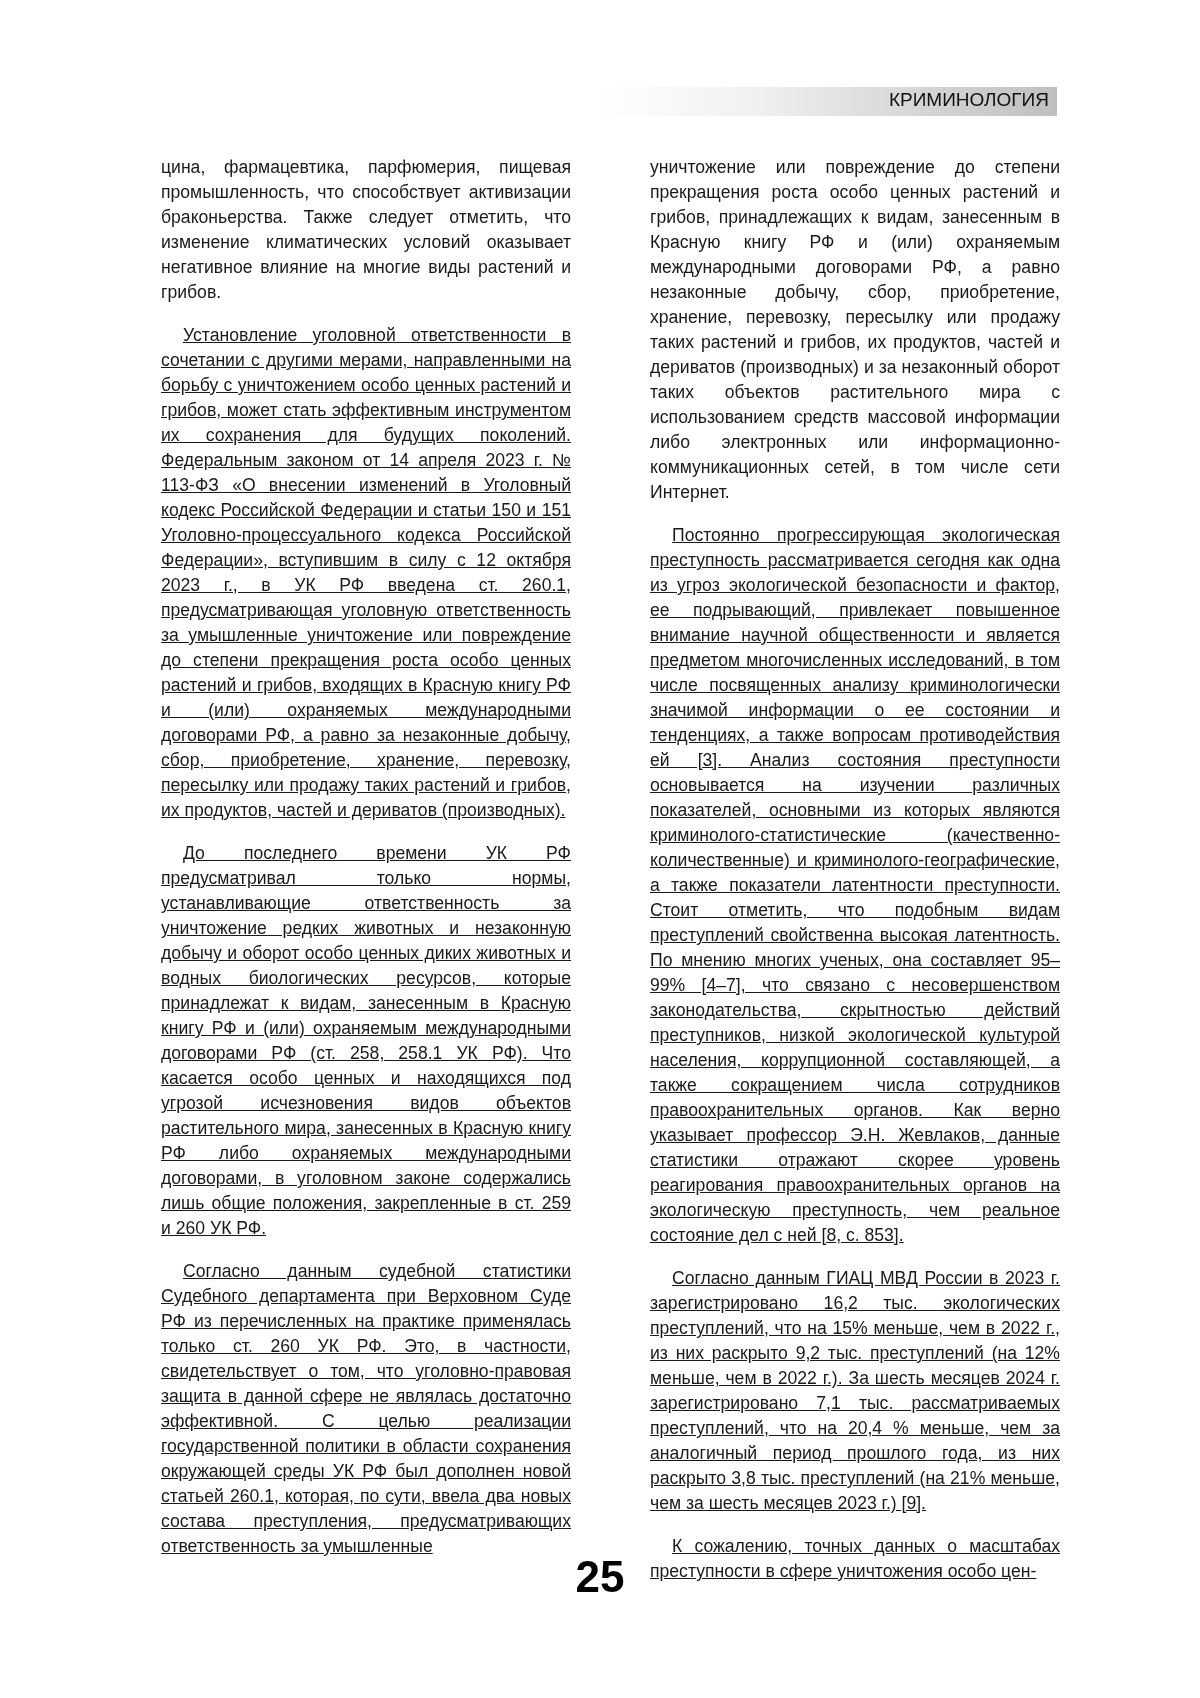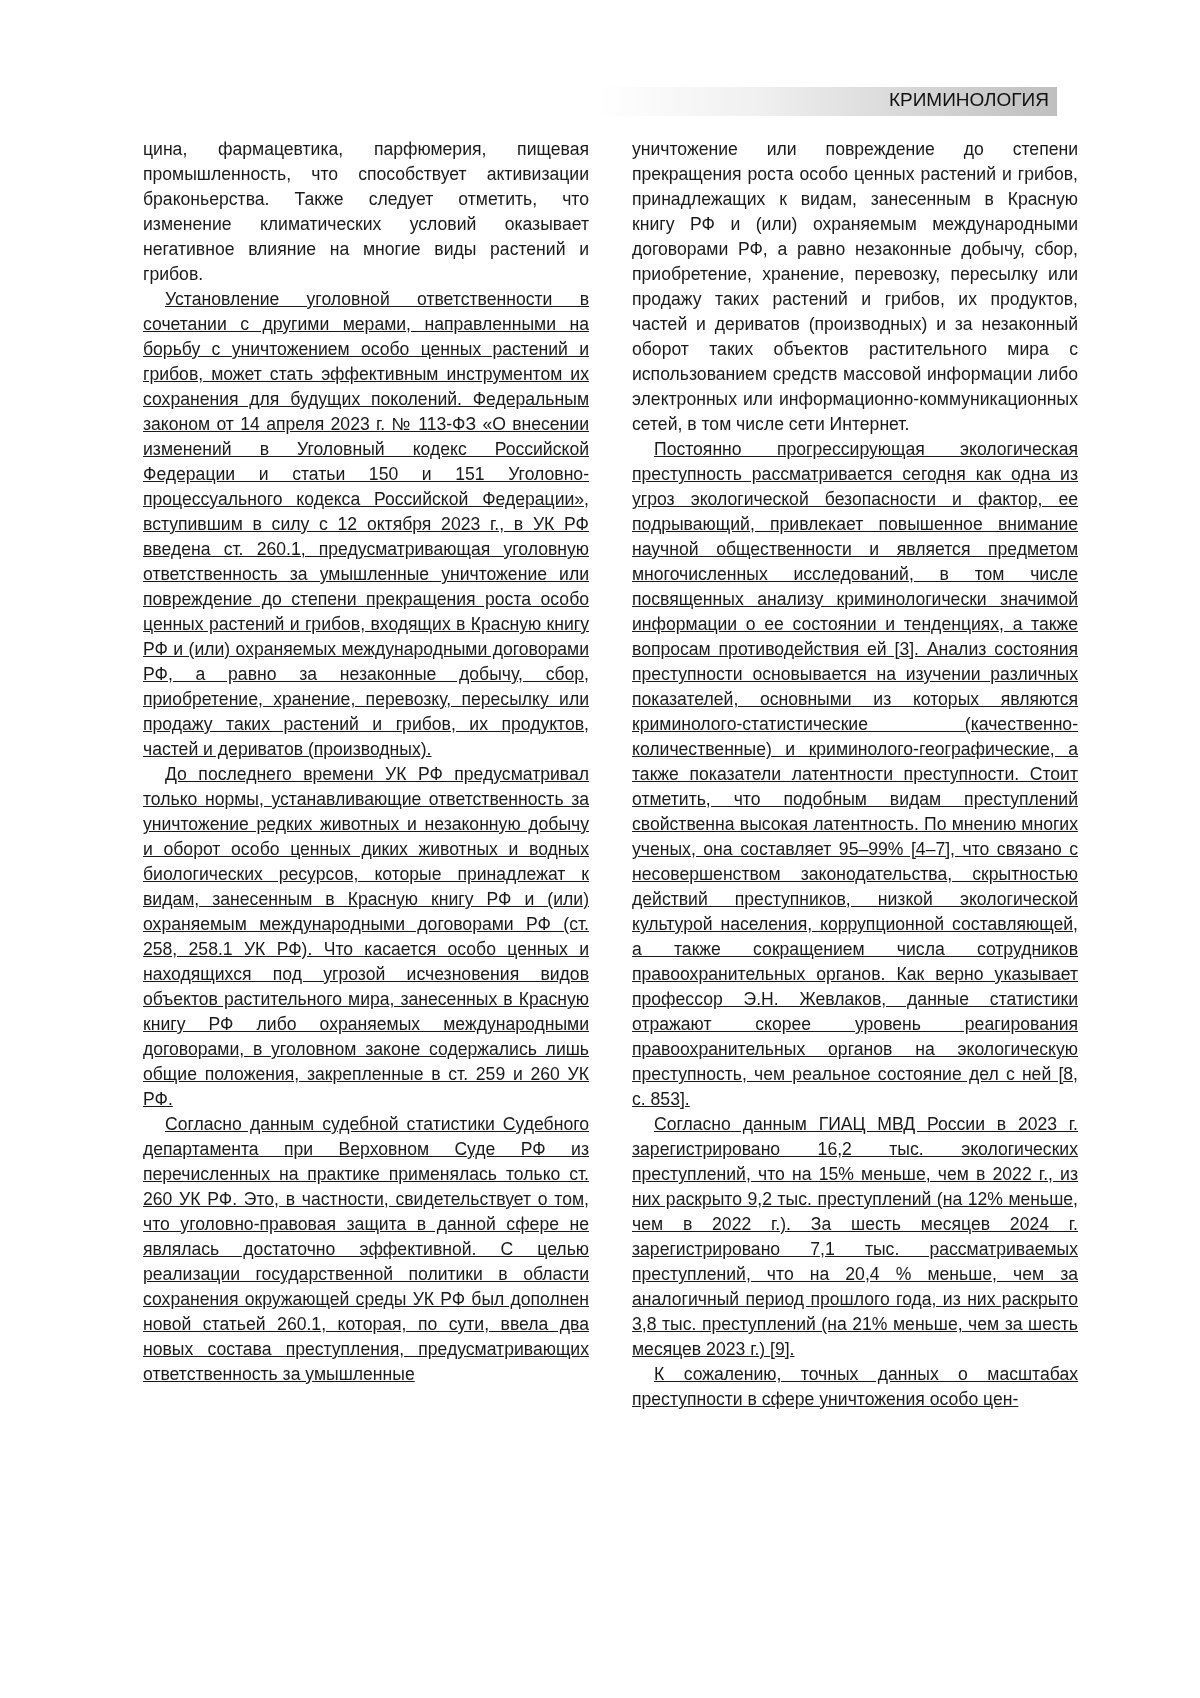--- a/index.html
+++ b/index.html
@@ -15,21 +15,21 @@
     font-family: "Liberation Sans", sans-serif; font-size: 19px; color: #111;
     letter-spacing: 0px;
   }
   .col {
     position: absolute; top: 137px; width: 446px;
     font-family: "Liberation Sans", sans-serif; font-size: 17.6px; line-height: 25px;
     color: #1a1a1a; text-align: justify; hyphens: manual;
   }
   .col.left { left: 143px; }
   .col.right { left: 632px; }
-  .col p { margin: 0; }
+  .col p { margin: 18px; }
   .col p.indent { text-indent: 22px; text-decoration: underline; }
   .page-number {
     position: absolute; left: 0; width: 1200px; top: 1552px; text-align: center;
     font-family: "Liberation Sans", sans-serif; font-weight: bold; font-size: 44px; color: #000;
   }
 </style>
 </head>
 <body>
 
 <div class="page">
@@ -45,14 +45,15 @@
     <p class="indent">Согласно данным судебной статистики Судебного департамента при Верховном Суде РФ из перечисленных на практике применялась только ст. 260 УК РФ. Это, в частности, свидетельствует о том, что уголовно-правовая защита в данной сфере не являлась достаточно эффективной. С целью реализации государственной политики в области сохранения окружающей среды УК РФ был дополнен новой статьей 260.1, которая, по сути, ввела два новых состава преступления, предусматривающих ответственность за умышленные</p>
   </div>
 
   <div class="col right">
     <p>уничтожение или повреждение до степени прекращения роста особо ценных растений и грибов, принадлежащих к видам, занесенным в Красную книгу РФ и (или) охраняемым международными договорами РФ, а равно незаконные добычу, сбор, приобретение, хранение, перевозку, пересылку или продажу таких растений и грибов, их продуктов, частей и дериватов (производных) и за незаконный оборот таких объектов растительного мира с использованием средств массовой информации либо электронных или информационно-коммуникационных сетей, в том числе сети Интернет.</p>
     <p class="indent">Постоянно прогрессирующая экологическая преступность рассматривается сегодня как одна из угроз экологической безопасности и фактор, ее подрывающий, привлекает повышенное внимание научной общественности и является предметом многочисленных исследований, в том числе посвященных анализу криминологически значимой информации о ее состоянии и тенденциях, а также вопросам противодействия ей [3]. Анализ состояния преступности основывается на изучении различных показателей, основными из которых являются криминолого-статистические (качественно-количественные) и криминолого-географические, а также показатели латентности преступности. Стоит отметить, что подобным видам преступлений свойственна высокая латентность. По мнению многих ученых, она составляет 95–99% [4–7], что связано с несовершенством законодательства, скрытностью действий преступников, низкой экологической культурой населения, коррупционной составляющей, а также сокращением числа сотрудников правоохранительных органов. Как верно указывает профессор Э.Н. Жевлаков, данные статистики отражают скорее уровень реагирования правоохранительных органов на экологическую преступность, чем реальное состояние дел с ней [8, с. 853].</p>
     <p class="indent">Согласно данным ГИАЦ МВД России в 2023 г. зарегистрировано 16,2 тыс. экологических преступлений, что на 15% меньше, чем в 2022 г., из них раскрыто 9,2 тыс. преступлений (на 12% меньше, чем в 2022 г.). За шесть месяцев 2024 г. зарегистрировано 7,1 тыс. рассматриваемых преступлений, что на 20,4 % меньше, чем за аналогичный период прошлого года, из них раскрыто 3,8 тыс. преступлений (на 21% меньше, чем за шесть месяцев 2023 г.) [9].</p>
     <p class="indent">К сожалению, точных данных о масштабах преступности в сфере уничтожения особо цен-</p>
   </div>
 
+  <div class="page-number">25</div>
 
 </div>
 
 </body></html>

